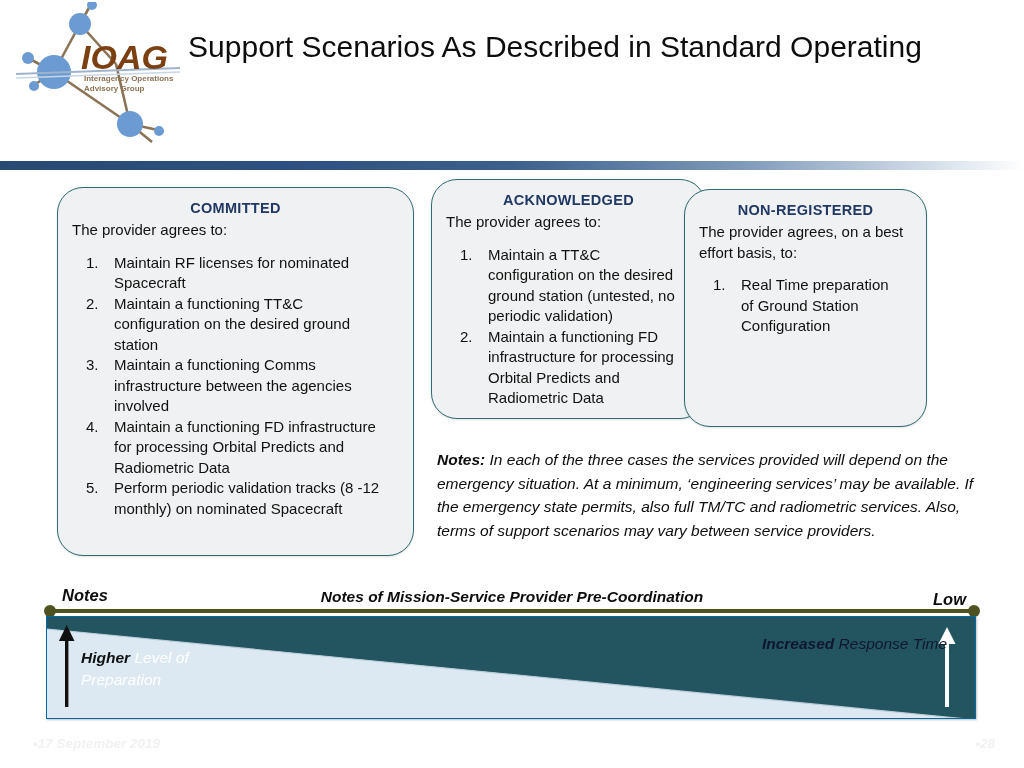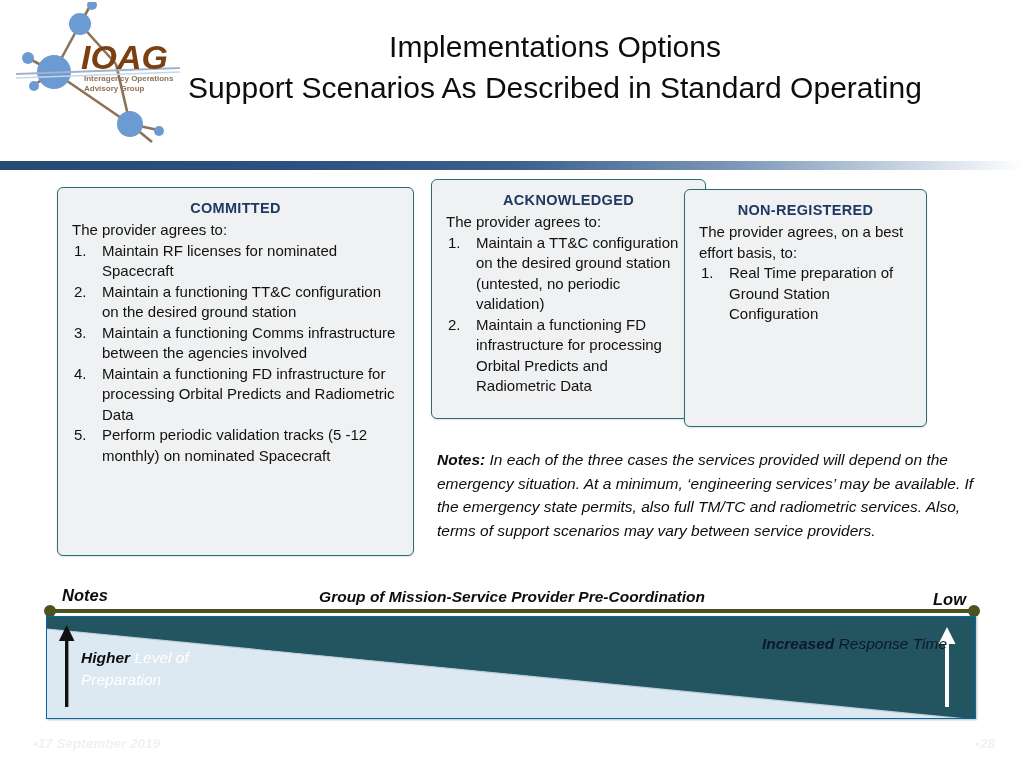--- a/index.html
+++ b/index.html
@@ -40,39 +40,39 @@
     position: absolute; left: 0; top: 161px;
     width: 1024px; height: 9px;
     background: linear-gradient(to right, #274a72 0%, #2c5180 28%, #3b608c 50%, #7d98b8 72%, #cfdae7 90%, #ffffff 100%);
   }
 
   
   .card {
     position: absolute;
     background: #f0f1f2;
     border: 1.4px solid #2e6b73;
-    border-radius: 6px;
+    border-radius: 26px;
     padding: 10px 14px 12px 14px;
     box-shadow: 0 1px 2px rgba(0,0,0,0.12);
   }
   .card-title {
     text-align: center;
     font-weight: bold;
     font-size: 14.5px;
     letter-spacing: 0.3px;
     color: #1f3864;
     margin: 2px 0 4px 0;
   }
   .card-lead {
     font-size: 15px;
     line-height: 20.5px;
     color: #111111;
   }
   ol.card-list {
-    margin: 0; padding: 0;
+    margin: 12px; padding: 0;
     list-style: none;
     counter-reset: item;
     font-size: 15px;
     line-height: 20.5px;
     color: #111111;
   }
   ol.card-list > li {
     counter-increment: item;
     position: relative;
     padding-left: 30px;
@@ -200,35 +200,34 @@
       <circle cx="151" cy="129" r="5" fill="#6b9bd2"></circle>
       <line x1="8" y1="72" x2="172" y2="66" stroke="#9fb4cc" stroke-width="2"></line>
       <line x1="8" y1="76" x2="172" y2="70" stroke="#c8d6e6" stroke-width="1.4"></line>
       <text x="73" y="67" font-family="Liberation Sans, sans-serif" font-size="34" font-weight="bold" font-style="italic" fill="#7b3f12">IOAG</text>
       <text x="76" y="79" font-family="Liberation Sans, sans-serif" font-size="8" font-weight="bold" fill="#8c7355">Interagency Operations</text>
       <text x="76" y="89" font-family="Liberation Sans, sans-serif" font-size="8" font-weight="bold" fill="#8c7355">Advisory Group</text>
     </svg>
   </div>
 
   <div id="title">
-    <div>Implementations Options</div>
     <div>Support Scenarios As Described in Standard Operating</div>
   </div>
 
   <div id="divider"></div>
 
   <div class="card" id="card-committed">
     <div class="card-title">COMMITTED</div>
     <div class="card-lead">The provider agrees to:</div>
     <ol class="card-list">
       <li>Maintain RF licenses for nominated Spacecraft</li>
       <li>Maintain a functioning TT&amp;C configuration on the desired ground station</li>
       <li>Maintain a functioning Comms infrastructure between the agencies involved</li>
       <li>Maintain a functioning FD infrastructure for processing Orbital Predicts and Radiometric Data</li>
-      <li>Perform periodic validation tracks (5 -12 monthly) on nominated Spacecraft</li>
+      <li>Perform periodic validation tracks (8 -12 monthly) on nominated Spacecraft</li>
     </ol>
   </div>
 
   <div class="card" id="card-acknowledged">
     <div class="card-title">ACKNOWLEDGED</div>
     <div class="card-lead">The provider agrees to:</div>
     <ol class="card-list">
       <li>Maintain a TT&amp;C configuration on the desired ground station (untested, no periodic validation)</li>
       <li>Maintain a functioning FD infrastructure for processing Orbital Predicts and Radiometric Data</li>
     </ol>
@@ -245,21 +244,21 @@
   <div id="notes">
     <span class="lbl">Notes:</span><span> In each of the three cases the services provided will depend on the emergency situation. At a minimum, ‘engineering services’ may be available. If the emergency state permits, also full TM/TC and radiometric services. Also, terms of support scenarios may vary between service providers.</span>
   </div>
 
   <div id="diagram">
 
     <div id="axis-line"></div>
     <div class="axis-dot" id="axis-dot-left"></div>
     <div class="axis-dot" id="axis-dot-right"></div>
 
-    <div id="axis-label-center">Group of Mission-Service Provider Pre-Coordination</div>
+    <div id="axis-label-center">Notes of Mission-Service Provider Pre-Coordination</div>
     <div id="axis-label-high">Notes</div>
     <div id="axis-label-low">Low</div>
 
     <div id="wedge-box">
       <svg id="wedge-svg" width="930" height="103" viewBox="0 0 930 103">
         <rect x="0" y="0" width="930" height="103" fill="#dce9f2"></rect>
         <polygon points="0,0 930,0 930,103 930,103 0,12" fill="#235560"></polygon>
         <polygon points="0,12 930,103 0,103" fill="#dce9f2"></polygon>
         <line x1="0" y1="12" x2="930" y2="103" stroke="#b9ccd9" stroke-width="1.2"></line>
 

